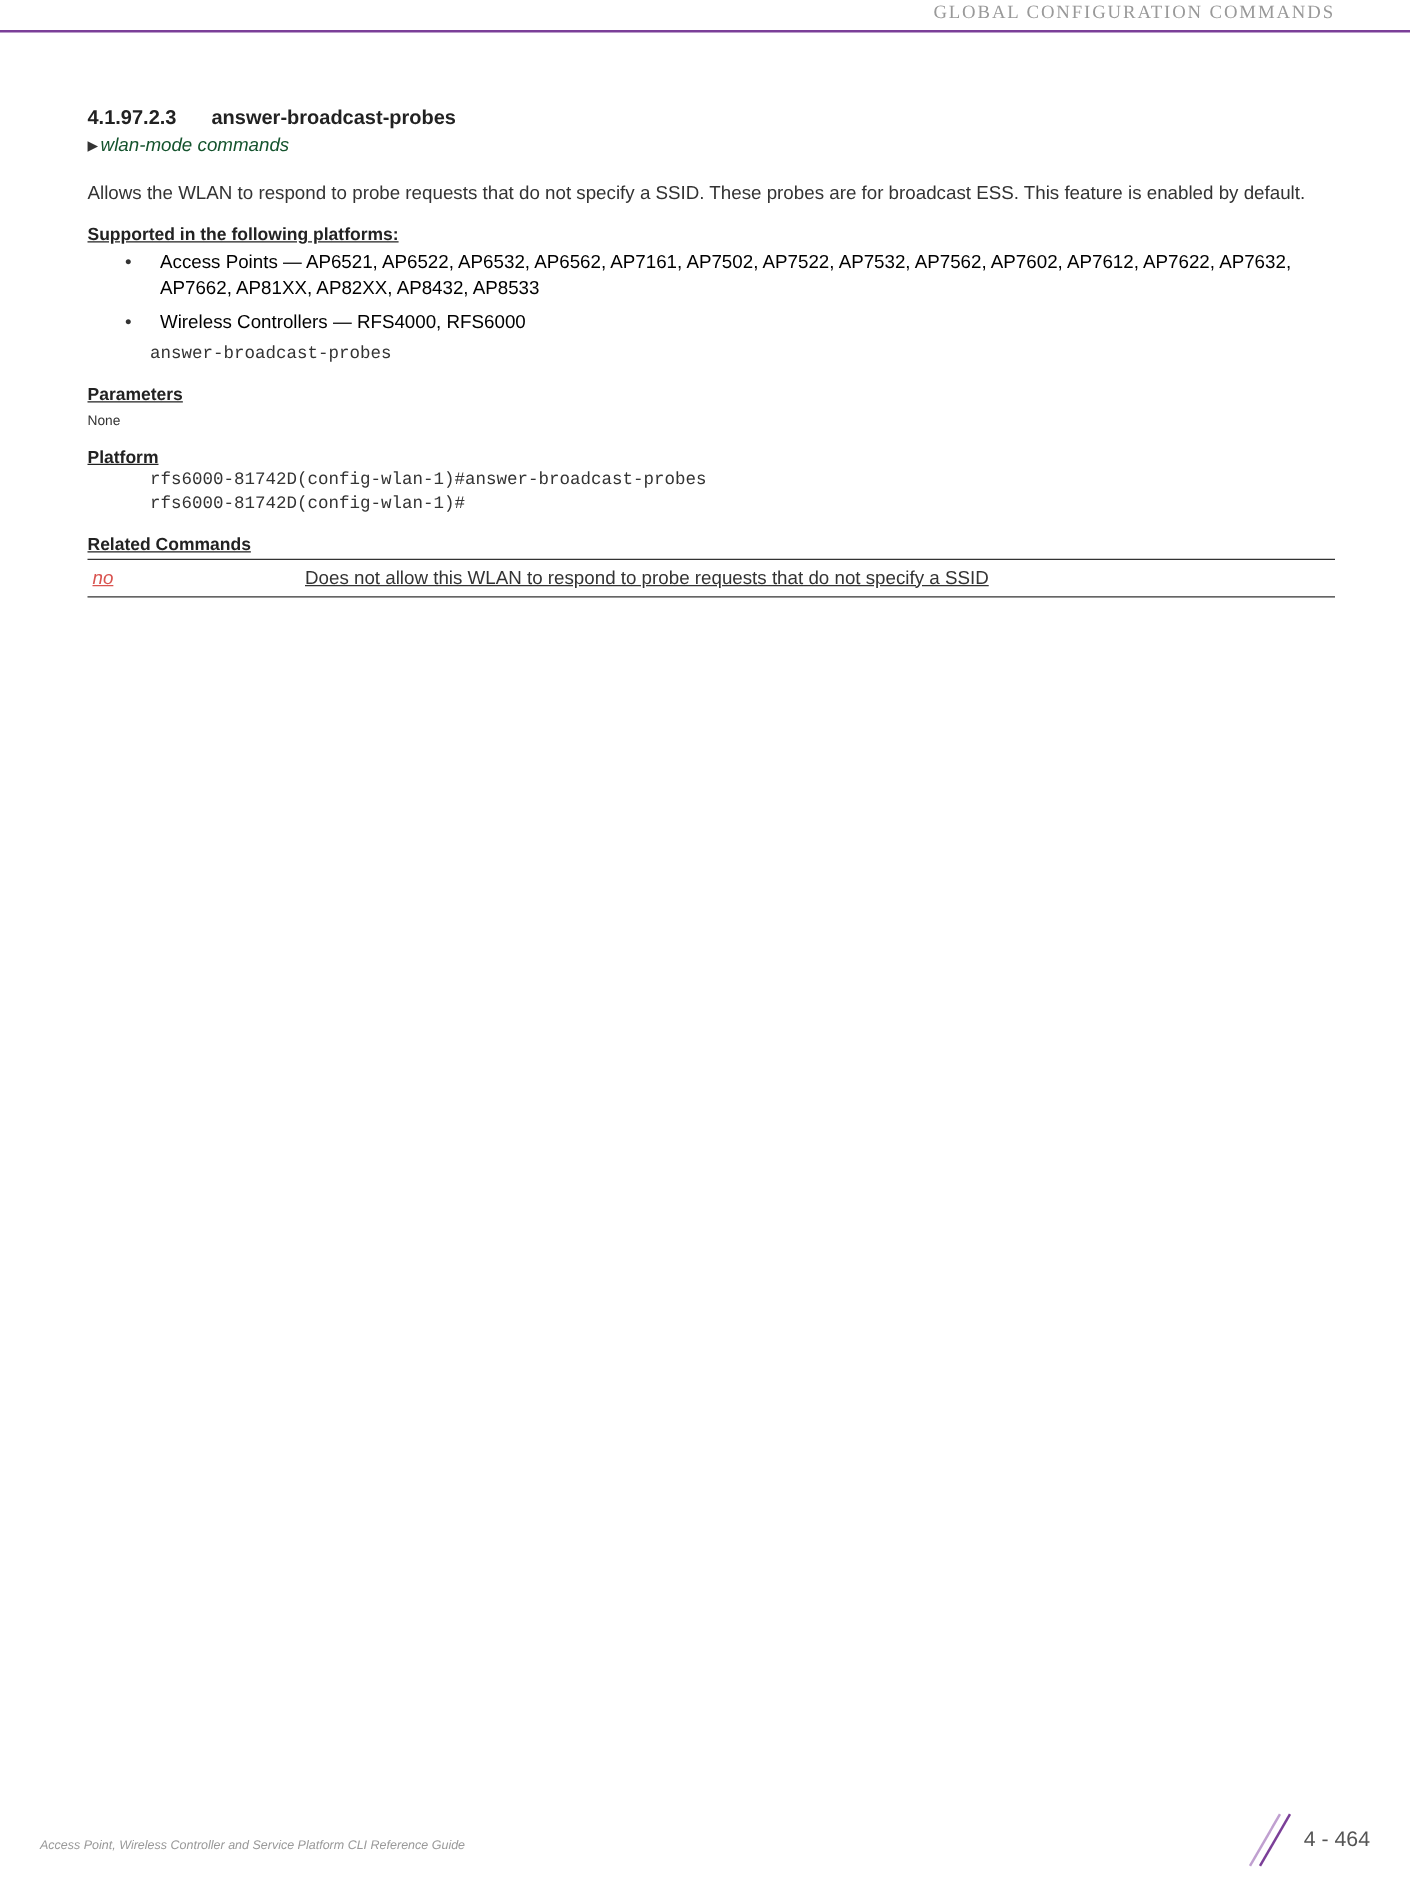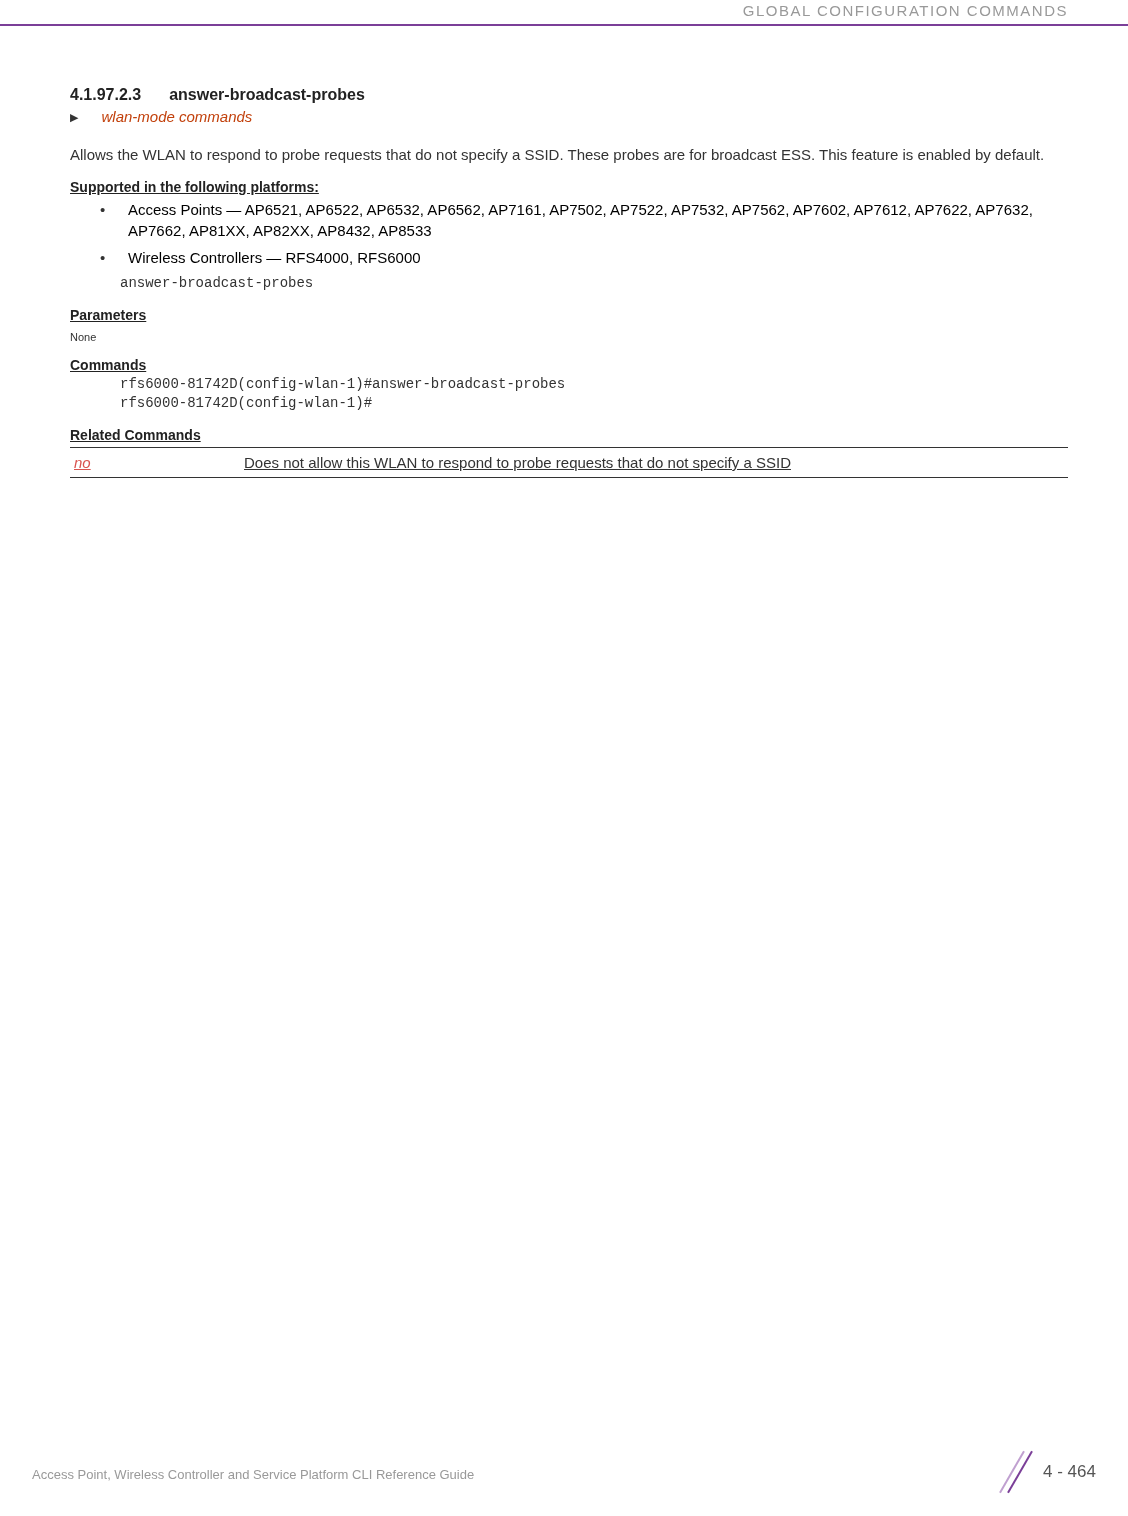--- a/index.html
+++ b/index.html
@@ -21,38 +21,39 @@
       position: relative;
     }
     .header-title {
       position: absolute;
       right: 60px;
       top: 2px;
       font-size: 15px;
       letter-spacing: 1.5px;
       color: #999;
       font-weight: 300;
+      font-family: Liberation Serif, serif;
     }
     .content {
       padding: 60px 60px 0 70px;
     }
     .section-heading {
       font-size: 16px;
       font-weight: bold;
       color: #222;
       margin-bottom: 4px;
     }
     .section-num {
       margin-right: 28px;
     }
     .wlan-link {
-      color: #c2410c;
+      color: #14532d;
       font-style: italic;
       font-size: 15px;
-      margin-left: 21px;
+      margin-left: 0;
     }
     .wlan-caret {
       display: inline-block;
       font-size: 11px;
       color: #333;
       margin-right: 2px;
       font-style: normal;
       vertical-align: 1px;
     }
     .desc {
@@ -123,23 +124,24 @@
     .footer {
       position: absolute;
       bottom: 28px;
       left: 0;
       width: 100%;
     }
     .footer-title {
       position: absolute;
       left: 32px;
       bottom: 6px;
-      font-size: 13px;
+      font-size: 10px;
       color: #999;
       font-weight: 300;
+      font-style: italic;
     }
     .page-box {
       position: absolute;
       right: 32px;
       bottom: -2px;
       display: flex;
       align-items: center;
     }
     .page-slash {
       width: 30px;
@@ -195,21 +197,21 @@
   <ul class="bullets">
     <li>Access Points — AP6521, AP6522, AP6532, AP6562, AP7161, AP7502, AP7522, AP7532, AP7562, AP7602, AP7612, AP7622, AP7632, AP7662, AP81XX, AP82XX, AP8432, AP8533</li>
     <li>Wireless Controllers — RFS4000, RFS6000</li>
   </ul>
 
   <div class="mono">answer-broadcast-probes</div>
 
   <div class="sub-heading">Parameters</div>
   <div class="params-none">None</div>
 
-  <div class="sub-heading">Commands</div>
+  <div class="sub-heading">Platform</div>
   <div class="mono">rfs6000-81742D(config-wlan-1)#answer-broadcast-probes
 rfs6000-81742D(config-wlan-1)#</div>
 
   <div class="sub-heading">Related Commands</div>
   <table class="related-table">
     <tbody>
         <tr>
       <td class="cmd">no</td>
       <td>Does not allow this WLAN to respond to probe requests that do not specify a SSID</td>
     </tr>

